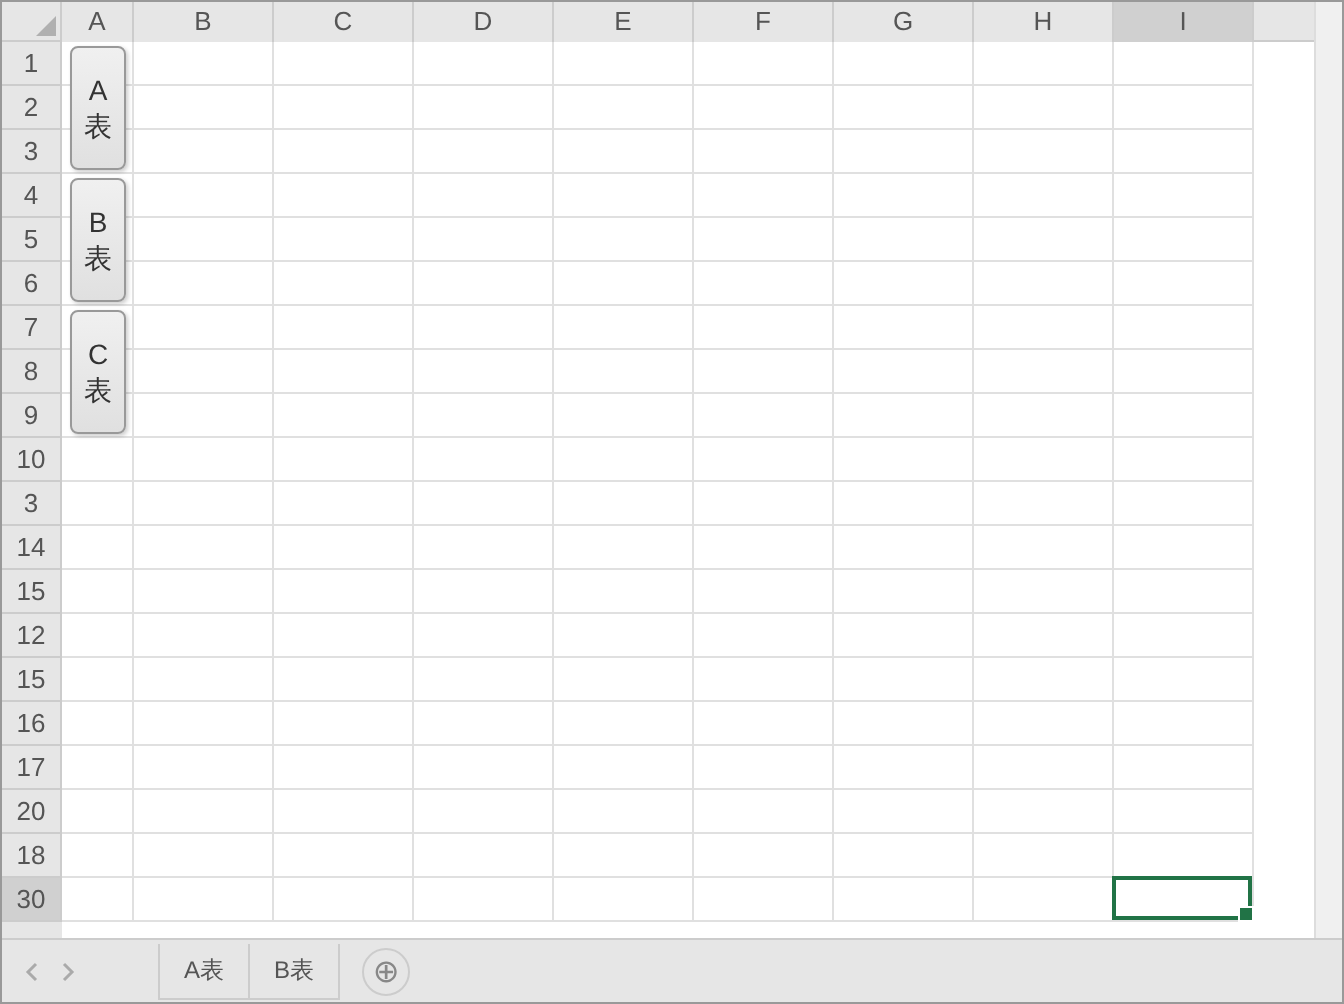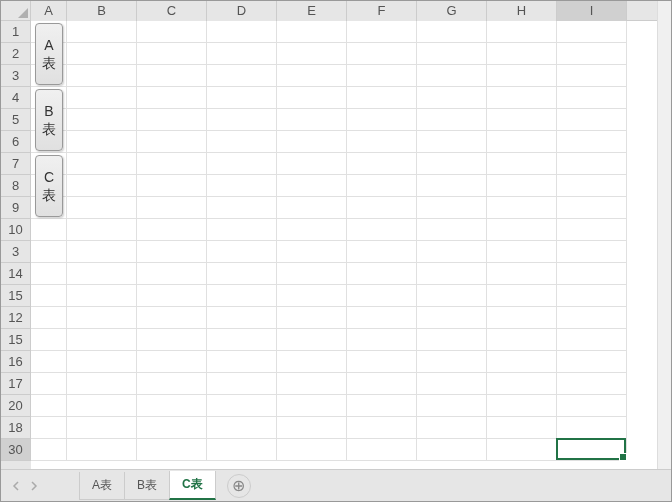--- a/index.html
+++ b/index.html
@@ -483,16 +483,15 @@
     </div>
     <div class="tab-nav-btn">
       <svg width="8" height="10" viewBox="0 0 8 10">
           <path d="M2 1 L6 5 L2 9" stroke="#aaa" stroke-width="1.5" fill="none"></path>
         </svg>
     </div>
   </div>
   <div class="tabs">
       <div class="tab">A表</div>
       <div class="tab">B表</div>
-      <div class="tab active">C表</div>
     </div>
   <div class="tab-add">⊕</div>
 </div>
 
 </body></html>

